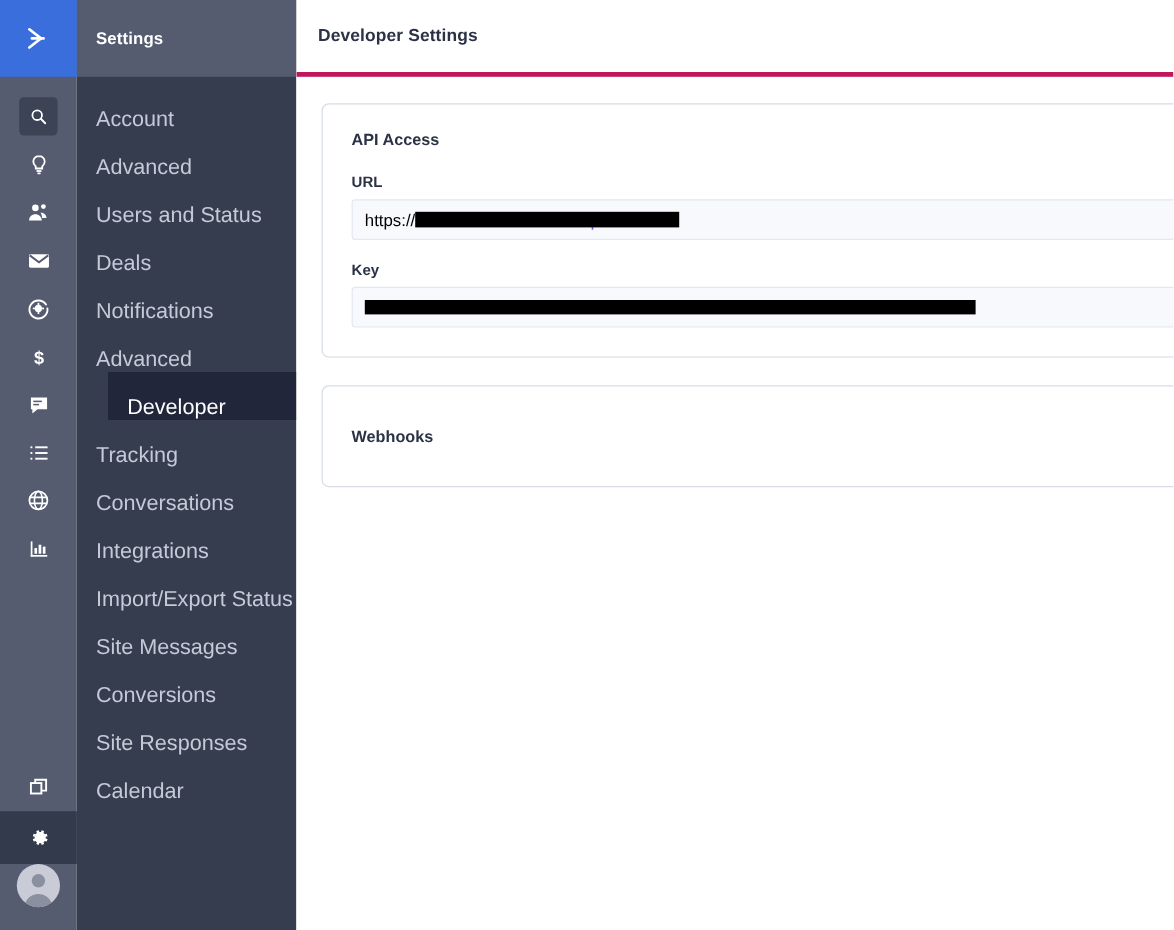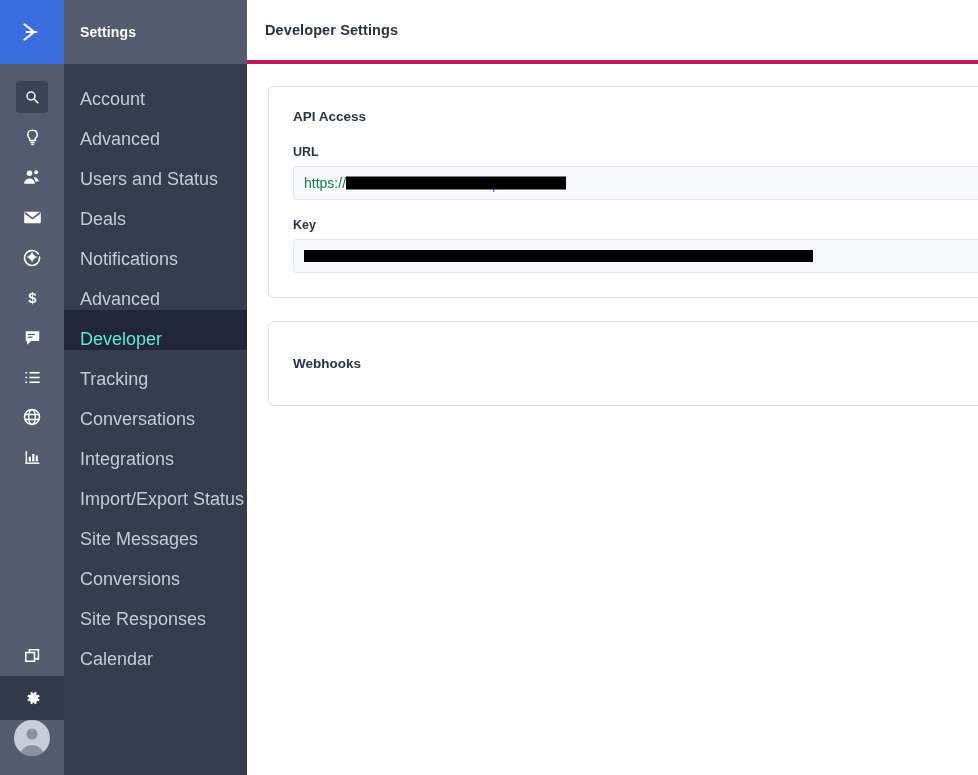--- a/index.html
+++ b/index.html
@@ -120,21 +120,22 @@
     display: flex;
     align-items: flex-end;
     padding-left: 16px;
     color: #c6cad6;
     font-size: 18px;
     cursor: pointer;
   }
 
   .sidebar-item.active {
     background: #21263a;
-    color: #5eead4;
+    color: #ffffff;
+    margin-left: 26px;
   }
 
   
   .main {
     flex: 1 1 auto;
     height: 775px;
     background: #ffffff;
     position: relative;
     overflow: hidden;
   }
@@ -224,21 +225,21 @@
     background: #000000;
   }
 
   .key-input .redact-value::after { height: 12px; }
   .key-input .redact-value {
     font-size: 11px;
     font-family: "Liberation Sans", sans-serif;
     color: #6f7789;
   }
 
-  .url-prefix { color: #15803d; font-size: 14px; }
+  .url-prefix { color: #000000; font-size: 14px; }
 </style>
 </head>
 <body>
 
 <div id="app">
 
   <div class="icon-rail">
 
     <div class="logo-tile">
       <svg width="26" height="26" viewBox="0 0 24 24" fill="none">

